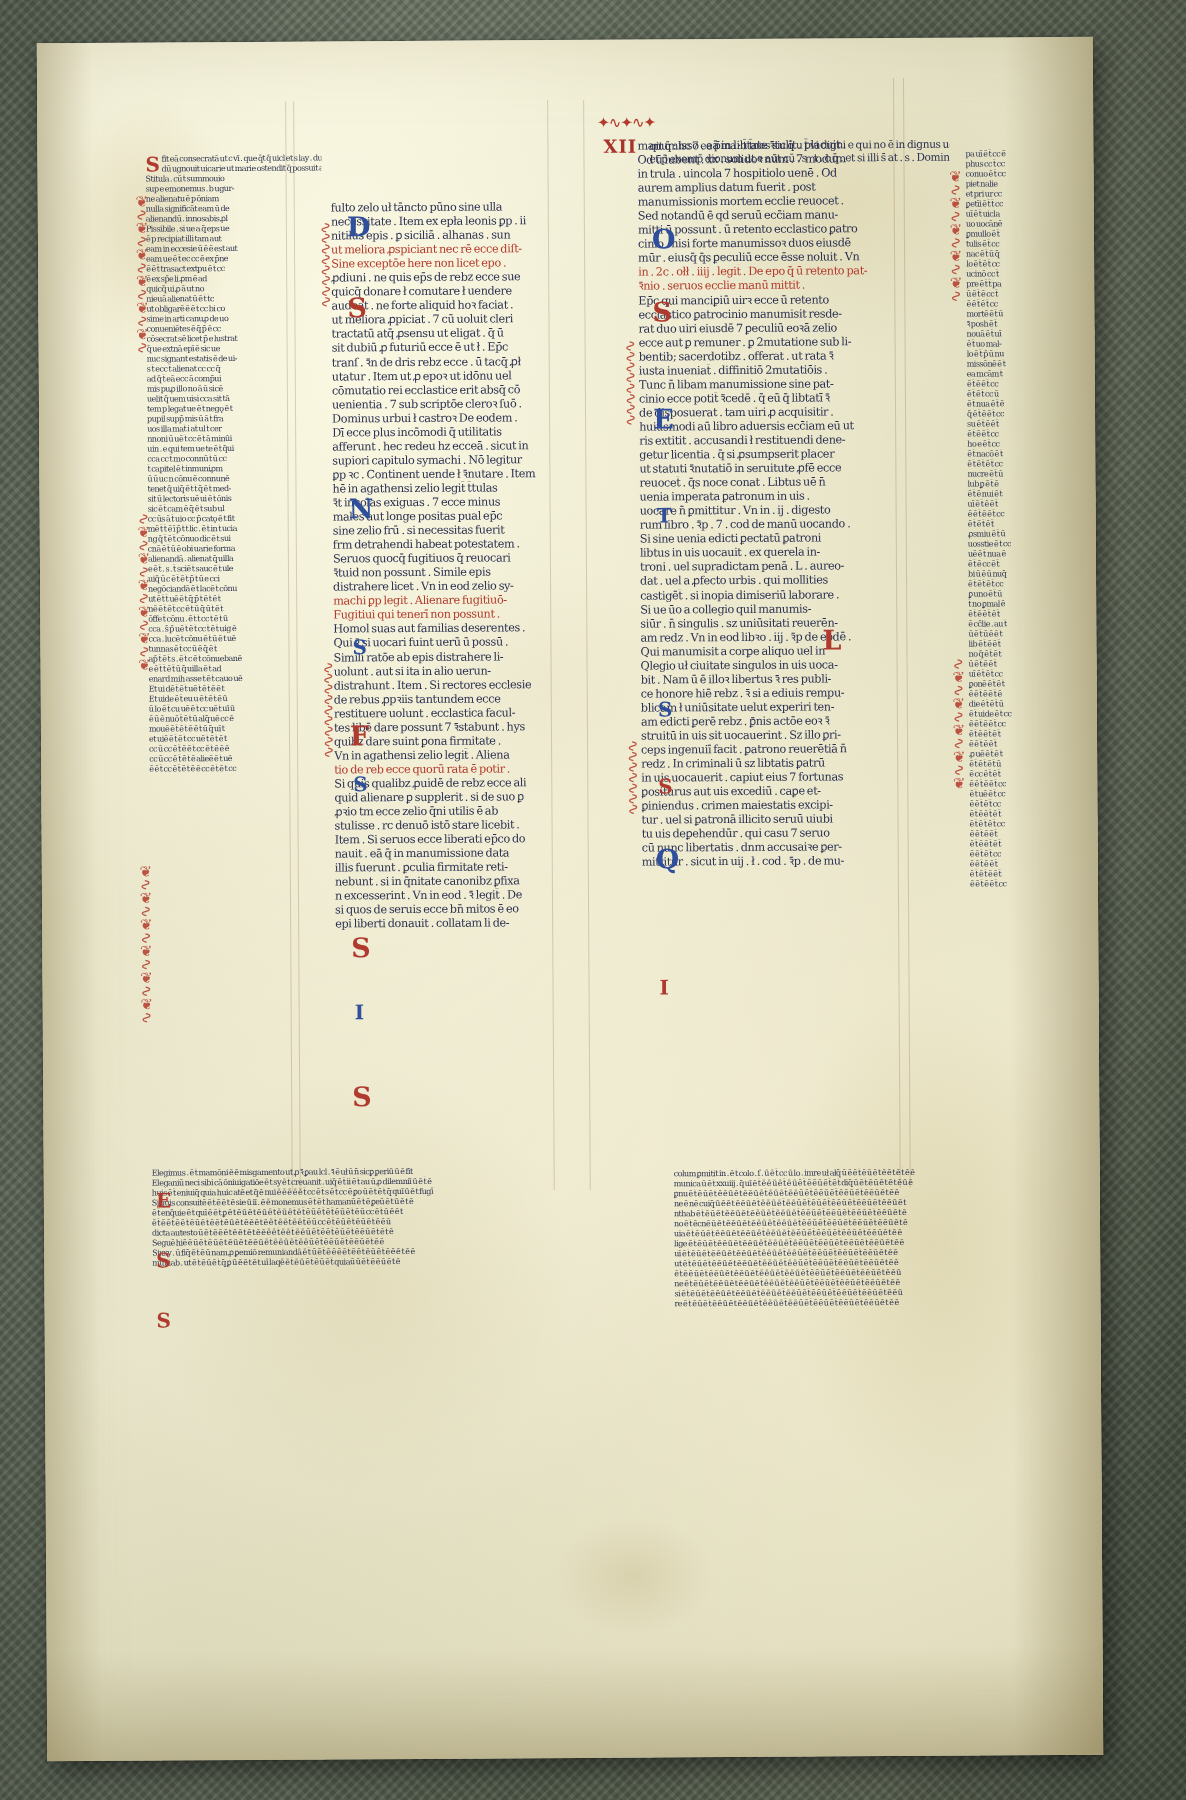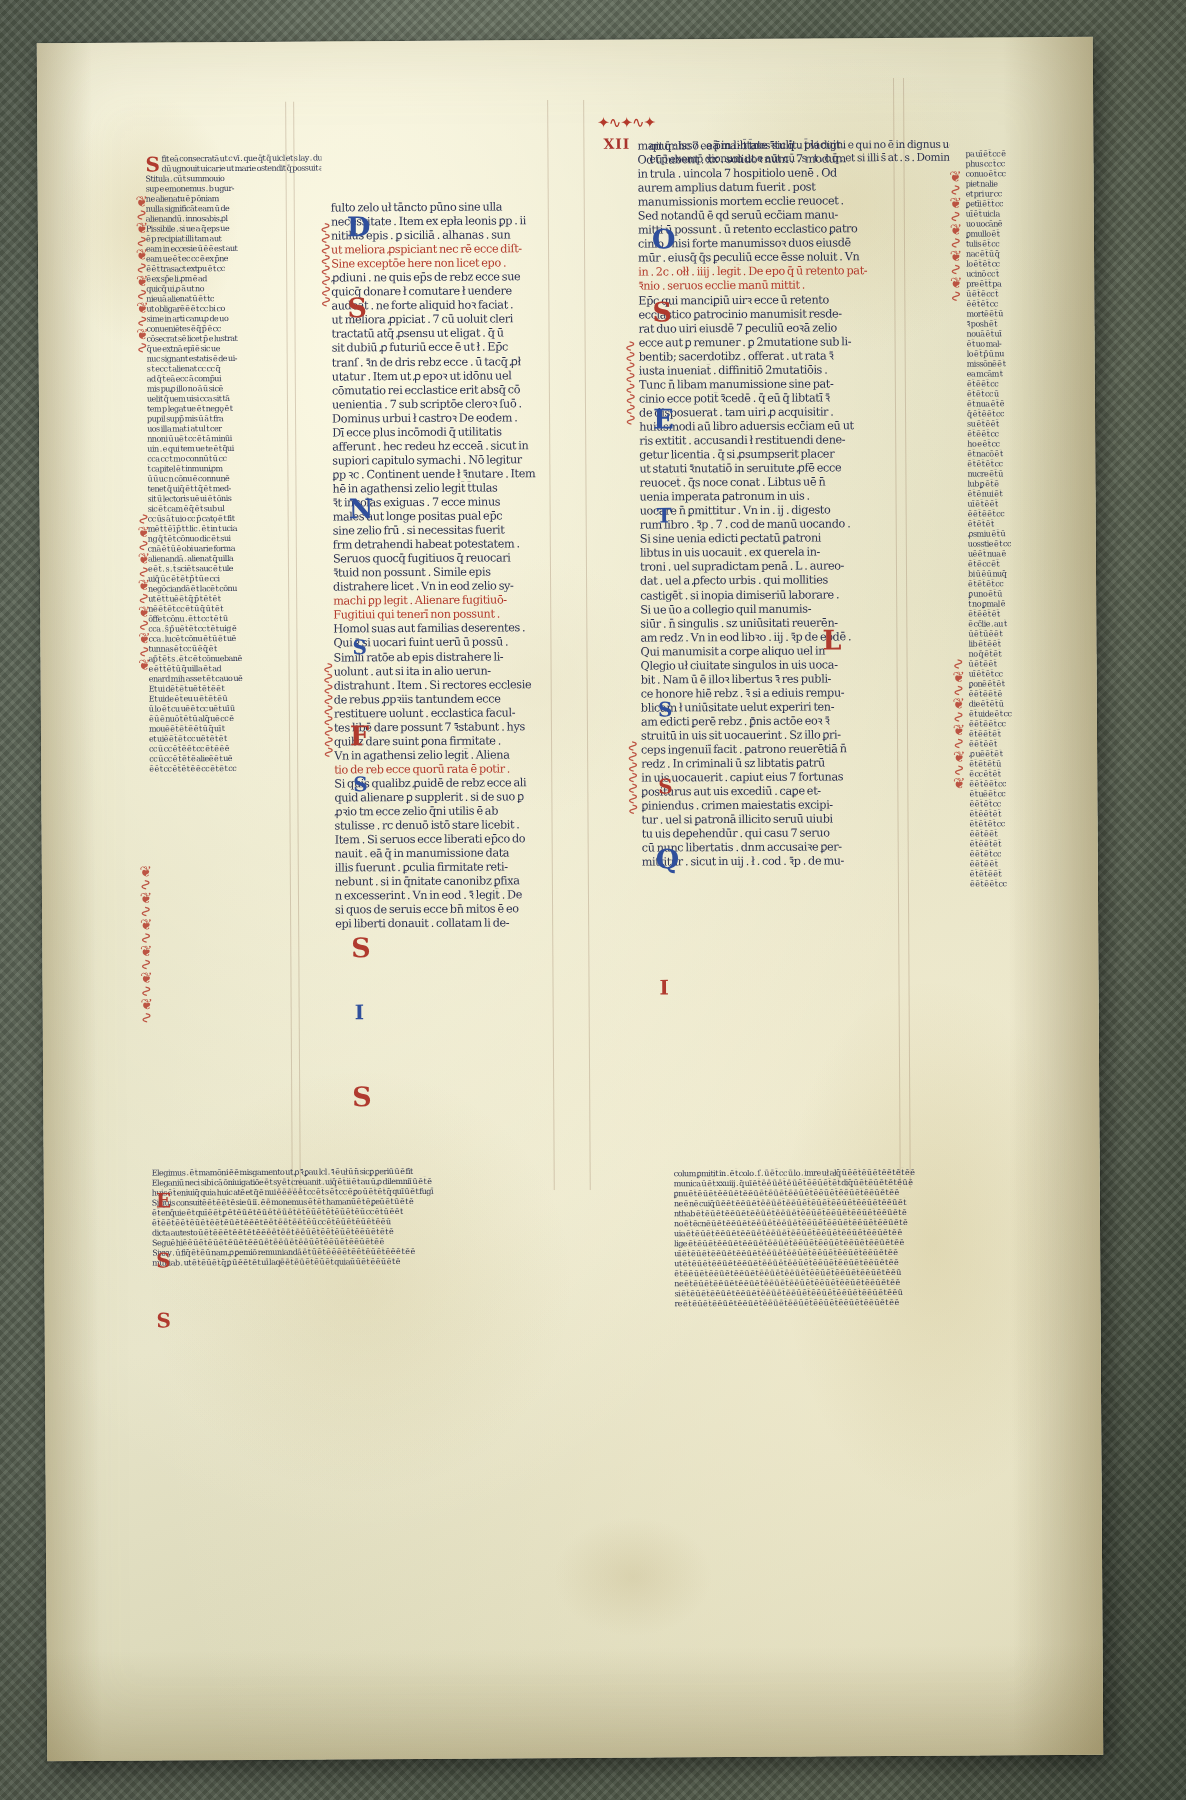--- a/index.html
+++ b/index.html
@@ -132,21 +132,21 @@
     position: absolute;
     left: 612px; top: 100px; width: 300px;
   }
   #running-head .line { font-size: 10.6px; line-height: 13px; }
 
   .folio-number {
     position: absolute;
     left: 566px;
     top: 96px;
     font-family: "DejaVu Serif", serif;
-    font-size: 14px;
+    font-size: 18px;
     font-weight: bold;
     letter-spacing: 1px;
   }
   .folio-number .red  { color: #a8332c; }
 
   
   .initial {
     float: left;
     font-family: "DejaVu Serif", serif;
     font-weight: bold;

